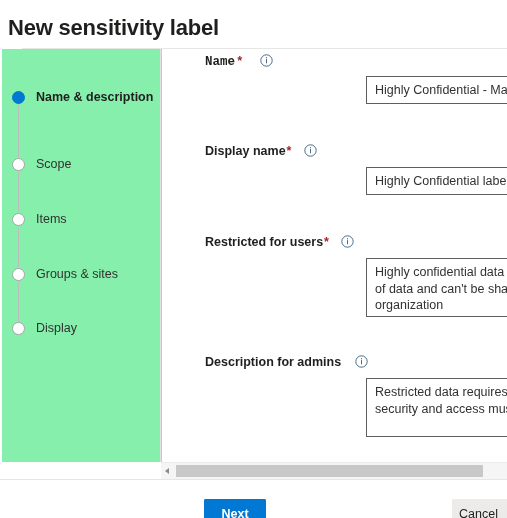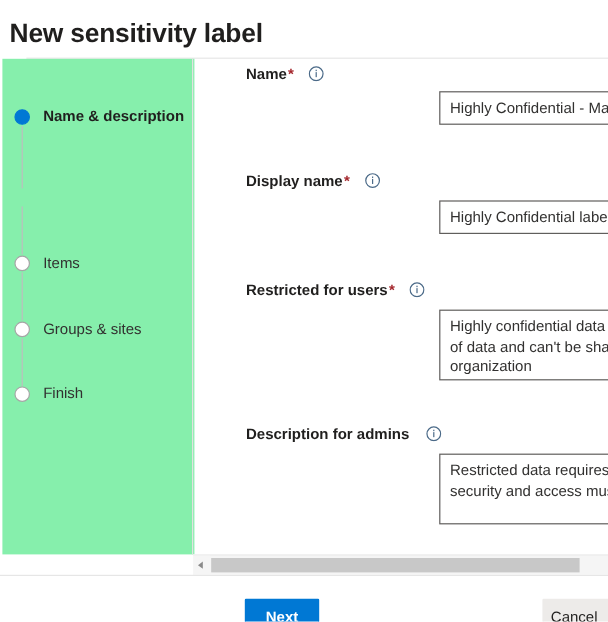--- a/index.html
+++ b/index.html
@@ -263,46 +263,50 @@
   <div id="header-divider"></div>
 
   <div id="wizard-nav">
 
     <div class="step" style="top:42px;">
       <span class="step-bullet active"></span>
       <span class="step-label active">Name &amp; description</span>
     </div>
     <div class="step-connector" style="top:56px; height:52px;"></div>
 
+    <div class="step" style="top:109px;">
+      <span class="step-bullet inactive"></span>
+      <span class="step-label">Scope</span>
+    </div>
     <div class="step-connector" style="top:123px; height:40px;"></div>
 
     <div class="step" style="top:164px;">
       <span class="step-bullet inactive"></span>
       <span class="step-label">Items</span>
     </div>
     <div class="step-connector" style="top:178px; height:40px;"></div>
 
     <div class="step" style="top:219px;">
       <span class="step-bullet inactive"></span>
       <span class="step-label">Groups &amp; sites</span>
     </div>
     <div class="step-connector" style="top:233px; height:40px;"></div>
 
     <div class="step" style="top:273px;">
       <span class="step-bullet inactive"></span>
-      <span class="step-label">Finish</span>
+      <span class="step-label">Display</span>
     </div>
 
   </div>
 
   <div id="nav-divider"></div>
 
   <div id="form-panel">
 
-    <div class="field-label" style="left:44px; top:5px;">
+    <div class="field-label" style="left:44px; top:5px;font-family:Liberation Mono, monospace;">
       <span>Name</span><span class="req">*</span>
       <span class="info-icon">
         <svg width="13" height="13" viewBox="0 0 13 13">
             <circle cx="6.5" cy="6.5" r="5.7" fill="none" stroke="#4b6a88" stroke-width="1"></circle>
             <rect x="6" y="5.1" width="1" height="4.2" fill="#4b6a88"></rect>
             <rect x="6" y="3.1" width="1" height="1.2" fill="#4b6a88"></rect>
           </svg>
       </span>
     </div>
     <input class="text-input" type="text" style="top: 27px;" value="Highly Confidential - Marketing Team">

